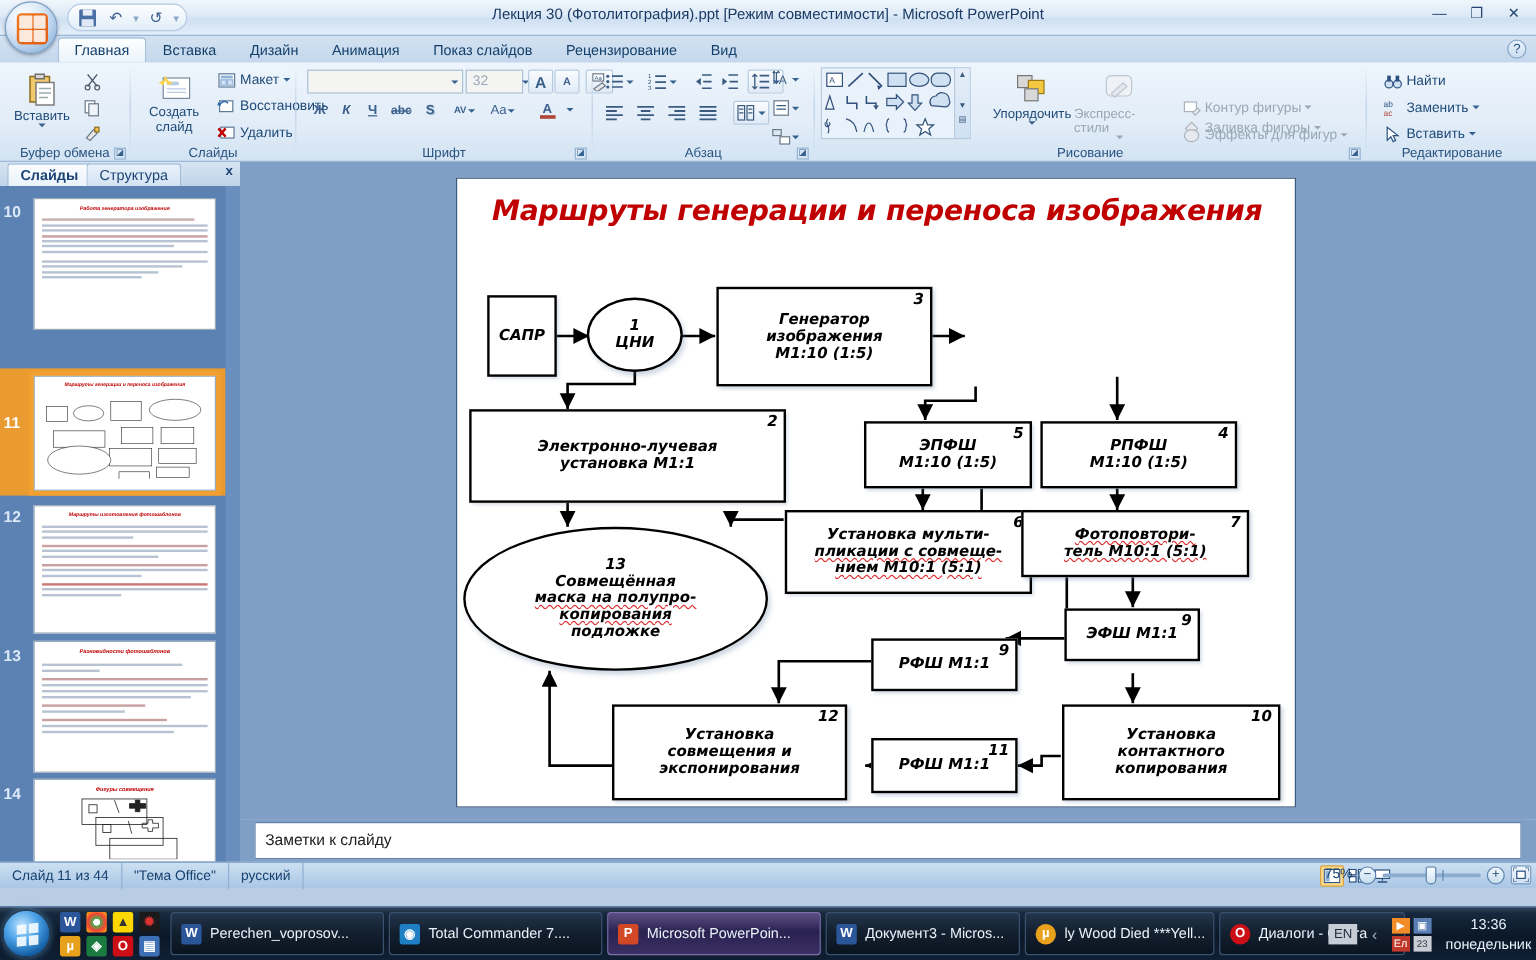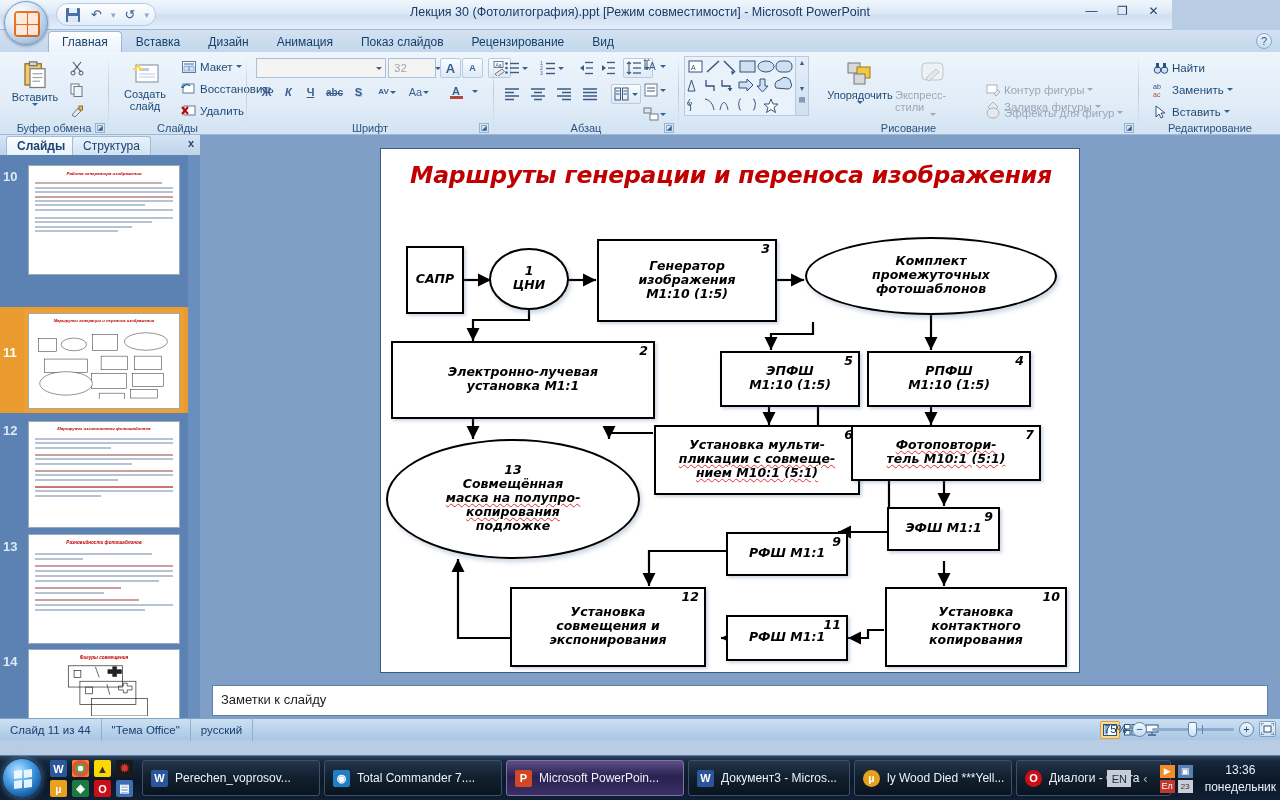--- a/index.html
+++ b/index.html
@@ -8,21 +8,21 @@
     width:1280px; height:800px; overflow:hidden;
     font-family:"Liberation Sans", sans-serif;
     font-size:12px; color:#1f3864;
     background:#b8cce4;
     -webkit-font-smoothing:antialiased;
   }
   #app { position:relative; width:1280px; height:800px; }
 
   
   .titlebar{
-    position:absolute; left:0; top:0; width:1172px; height:30px;
+    position:absolute; left:0; top:0; width:1280px; height:30px;
     background:linear-gradient(to bottom,#f0f6fc 0%,#dce9f7 45%,#cfe0f2 55%,#e4eefb 100%);
     border-bottom:1px solid #9cb8d6;
   }
   .orb{
     position:absolute; left:4px; top:1px; width:44px; height:44px; border-radius:50%;
     background:radial-gradient(circle at 35% 30%,#ffffff 0%,#dbe9f7 40%,#9fc0e2 75%,#6f97c3 100%);
     border:1px solid #7a9dc4;
     box-shadow:0 1px 3px rgba(0,0,0,.35);
     z-index:30;
   }
@@ -806,25 +806,20 @@
         <div class="nc">ЦНИ</div>
       </div>
 
       <div class="node" style="left:216px;top:90px;width:180px;height:83px;">
         <div class="n">3</div>
         <div class="nc">Генератор</div>
         <div class="nc">изображения</div>
         <div class="nc">М1:10 (1:5)</div>
       </div>
 
-      <div class="node oval" style="left:424px;top:88px;width:252px;height:78px;">
-        <div class="nc">Комплект</div>
-        <div class="nc">промежуточных</div>
-        <div class="nc">фотошаблонов</div>
-      </div>
 
       <div class="node" style="left:10px;top:192px;width:264px;height:78px;">
         <div class="n">2</div>
         <div class="nc">Электронно-лучевая</div>
         <div class="nc">установка М1:1</div>
       </div>
 
       <div class="node" style="left:339px;top:202px;width:140px;height:56px;">
         <div class="n">5</div>
         <div class="nc">ЭПФШ</div>

